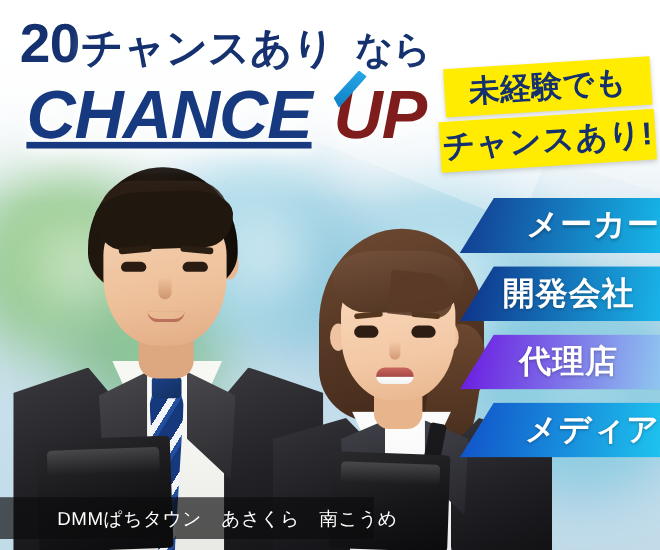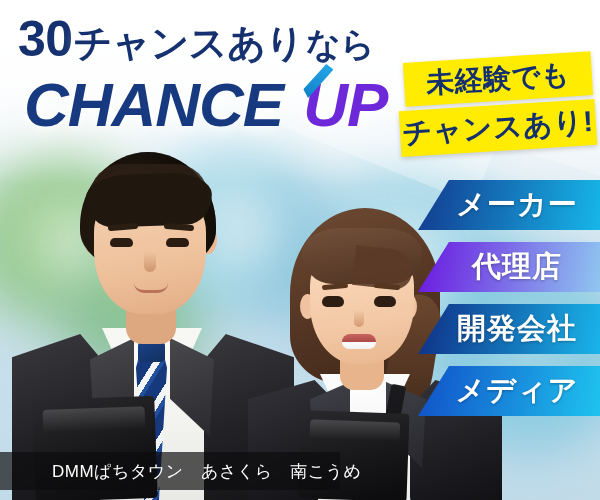--- a/index.html
+++ b/index.html
@@ -267,42 +267,42 @@
     font-weight: 900;
     letter-spacing: -.5px;
     white-space: nowrap;
     text-shadow:
       0 0 10px rgba(255,255,255,.95),
       0 0 18px rgba(255,255,255,.85),
       1px 1px 0 rgba(255,255,255,.6);
   }
   .hl-num { font-size: 50px; line-height: 1; }
   .hl-mid { font-size: 38px; line-height: 1; margin-left: 1px; }
-  .hl-tail { font-size: 34px; line-height: 1; margin-left: 2px; }
+  .hl-tail { font-size: 34px; line-height: 1; margin-left: 19px; }
 
   .logo {
     position: absolute;
     left: 24px;
     top: 74px;
     display: flex;
     align-items: center;
     white-space: nowrap;
     font-style: italic;
     font-weight: 900;
     font-size: 62px;
     line-height: 1;
     letter-spacing: -1px;
     text-shadow:
       0 0 12px rgba(255,255,255,.97),
       0 0 22px rgba(255,255,255,.9),
       0 0 34px rgba(255,255,255,.7);
   }
-  .logo-chance { color: #17397f; }
+  .logo-chance { color: #17397f; text-decoration: underline; }
   .logo-up {
-    color: #6d28d9;
+    color: #7f1d1d;
     margin-left: 20px;
     position: relative;
   }
   .logo-up .swoosh {
     position: absolute;
     left: 2px;
     top: -10px;
     width: 26px;
     height: 34px;
     background: linear-gradient(200deg,#27a9ea,#0f7fc4);
@@ -348,21 +348,21 @@
   .tag {
     position: relative;
     height: 50px;
     margin-bottom: 12px;
     display: flex;
     align-items: center;
     justify-content: center;
     clip-path: polygon(17% 0, 100% 0, 100% 100%, 0 100%);
     box-shadow: 0 1px 4px rgba(0,0,0,.2);
   }
-  .tag:last-child { margin-bottom: 0; }
+  .tag:last-child { margin-bottom: 0; justify-content: flex-end; }
   .tag-label {
     color: #ffffff;
     font-weight: 900;
     font-size: 29px;
     letter-spacing: 1px;
     white-space: nowrap;
     padding-left: 16px;
     text-shadow: 0 1px 3px rgba(0,0,0,.3);
   }
 
@@ -456,48 +456,48 @@
   </div>
 
   <div class="bag bag-man">
     <div class="bag-shine"></div>
   </div>
   <div class="bag bag-woman">
     <div class="bag-shine"></div>
   </div>
 
   <div class="headline">
-    <span class="hl-num">30</span>
+    <span class="hl-num">20</span>
     <span class="hl-mid">チャンスあり</span>
     <span class="hl-tail">なら</span>
   </div>
 
   <div class="logo">
     <span class="logo-chance">CHANCE</span>
     <span class="logo-up">
       <span class="swoosh"></span>
       <span>UP</span>
     </span>
   </div>
 
   <div class="badge">
     <div class="badge-bar badge-bar-1">未経験でも</div>
     <div class="badge-bar badge-bar-2">チャンスあり!</div>
   </div>
 
   <div class="tags">
-    <div class="tag" style="background: linear-gradient(100deg, rgb(19, 58, 143) 0%, rgb(22, 182, 232) 100%);">
+    <div class="tag" style="background: linear-gradient(100deg, rgb(19, 58, 143) 0%, rgb(22, 182, 232) 100%); justify-content: flex-end;">
       <span class="tag-label">メーカー</span>
+    </div>
+    <div class="tag" style="background: linear-gradient(100deg, rgb(15, 47, 134) 0%, rgb(25, 180, 233) 100%);">
+      <span class="tag-label">開発会社</span>
     </div>
     <div class="tag" style="background: linear-gradient(100deg, rgb(106, 23, 224) 0%, rgb(143, 198, 240) 100%);">
       <span class="tag-label">代理店</span>
     </div>
-    <div class="tag" style="background: linear-gradient(100deg, rgb(15, 47, 134) 0%, rgb(25, 180, 233) 100%);">
-      <span class="tag-label">開発会社</span>
-    </div>
     <div class="tag" style="background: linear-gradient(100deg, rgb(17, 80, 200) 0%, rgb(30, 195, 238) 100%);">
       <span class="tag-label">メディア</span>
     </div>
   </div>
 
   <div class="credit-bar">
     <span class="credit-text">DMMぱちタウン　あさくら　南こうめ</span>
   </div>
 
 </div>

